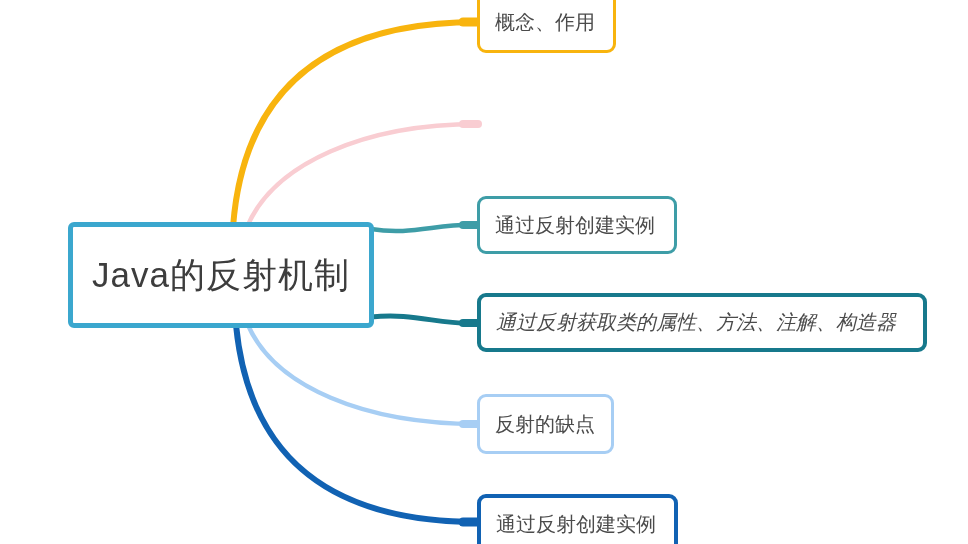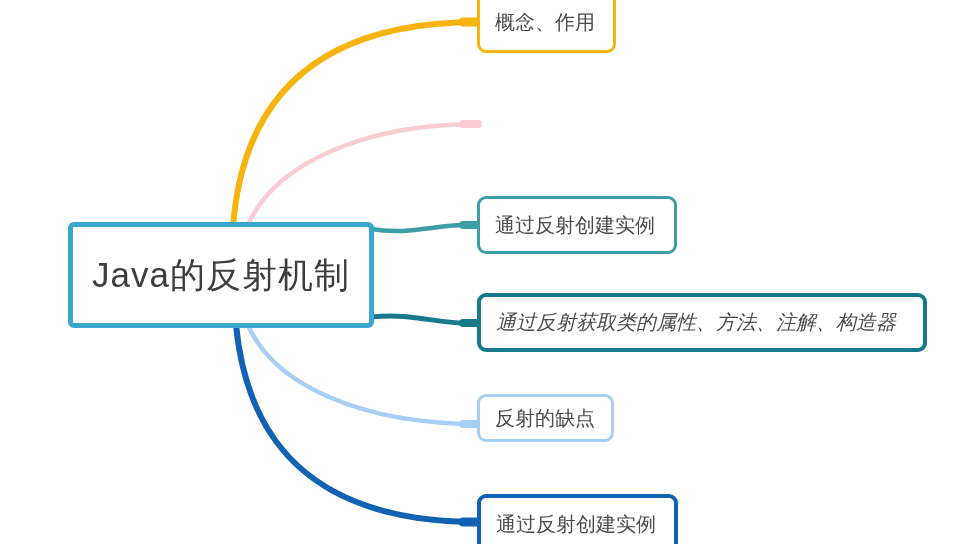--- a/index.html
+++ b/index.html
@@ -52,21 +52,21 @@
   }
   .node.branch {
     border-radius: 9px;
     font-size: 20px;
     padding: 0 15px;
   }
   .n1 { left: 477px; top: -9px;  width: 139px; height: 62px; border-width: 3.5px; }
   .n2 { left: 477px; top: 92px;  width: 126px; height: 62px; border-width: 3px;   }
   .n3 { left: 477px; top: 196px; width: 200px; height: 58px; border-width: 3.5px; }
   .n4 { left: 477px; top: 293px; width: 450px; height: 59px; border-width: 4px;   }
-  .n5 { left: 477px; top: 394px; width: 137px; height: 48px; border-width: 3px;   }
+  .n5 { left: 477px; top: 394px; width: 137px; height: 60px; border-width: 3px;   }
   .n6 { left: 477px; top: 494px; width: 201px; height: 60px; border-width: 4px;   }
 </style>
 </head>
 <body>
 
 <div class="canvas">
 
   <svg class="edges" width="968" height="544" viewBox="0 0 968 544" aria-hidden="true">
 
     <path stroke-width="6" d="M233 227 C243 95 320 22 478 22" stroke="#F8B40E"></path>

